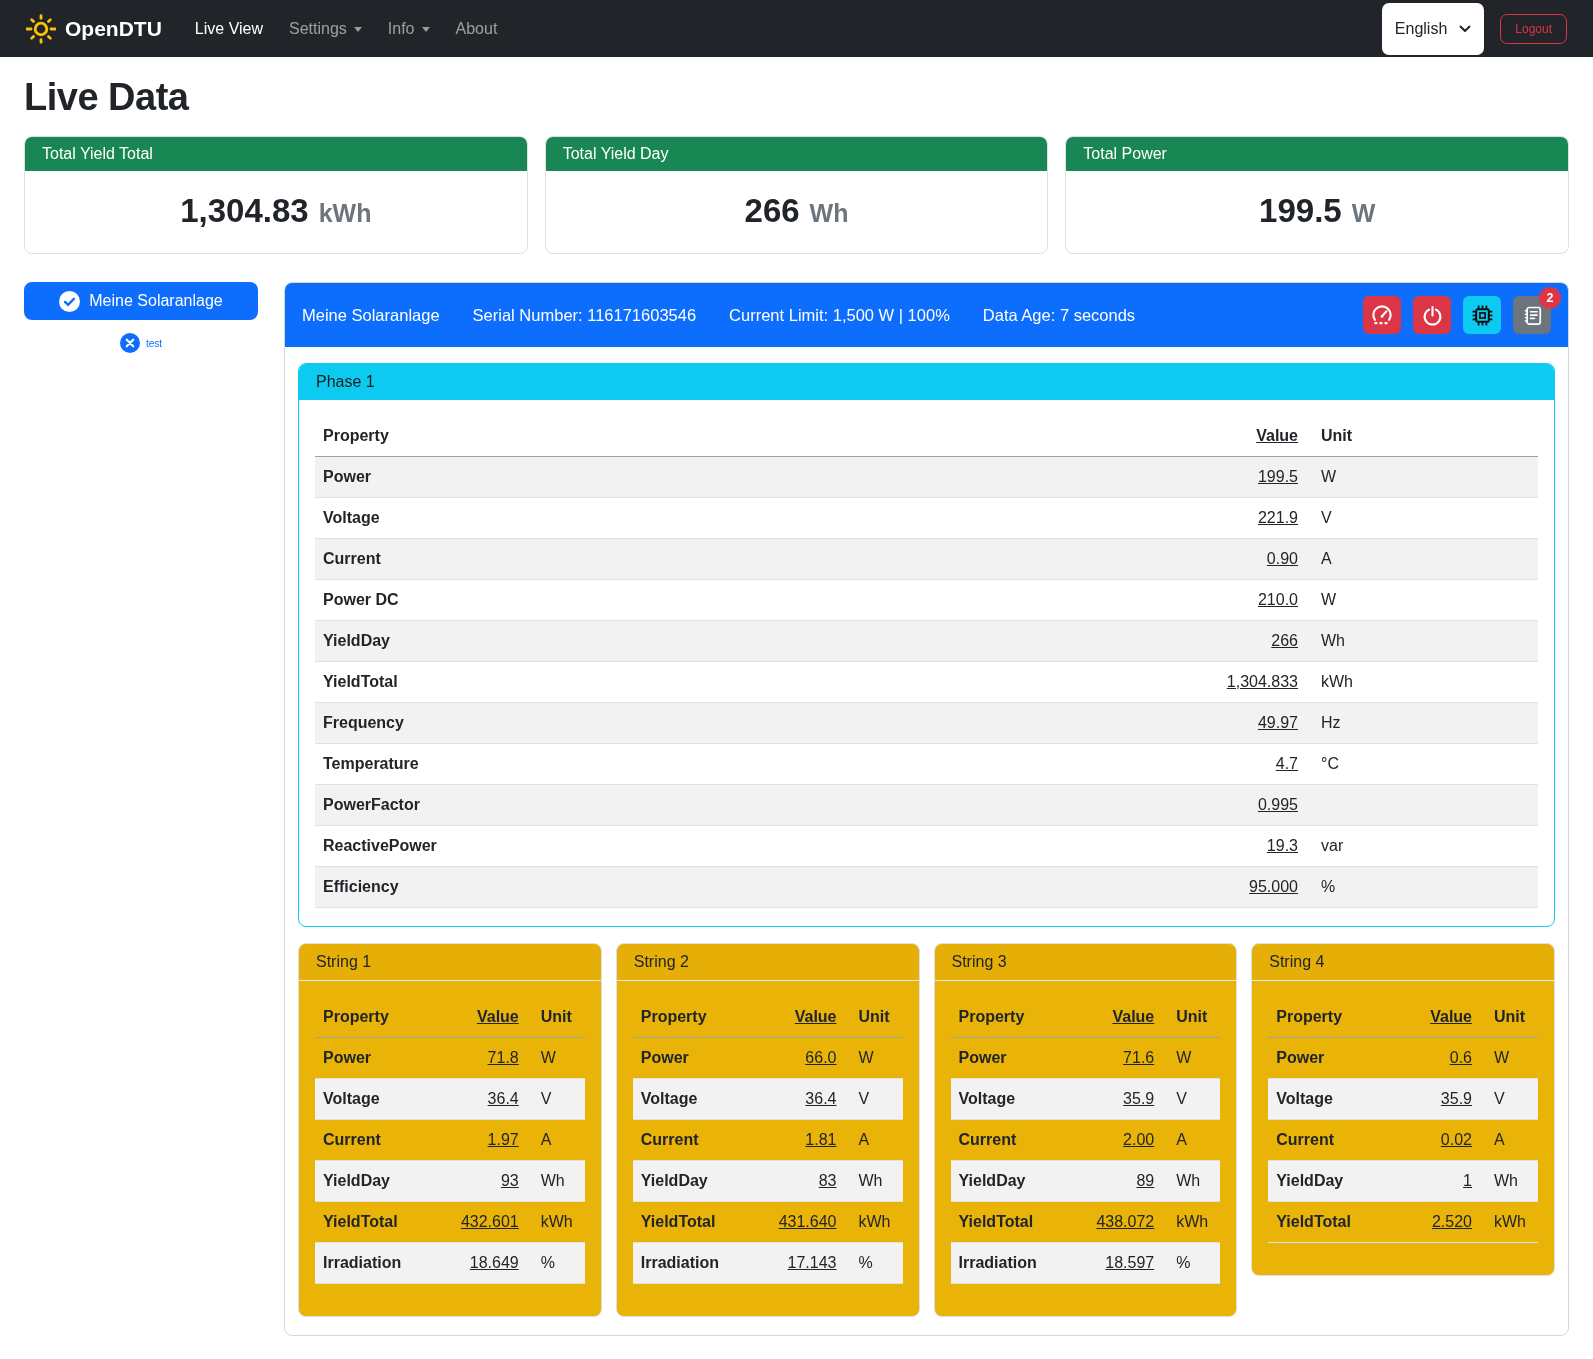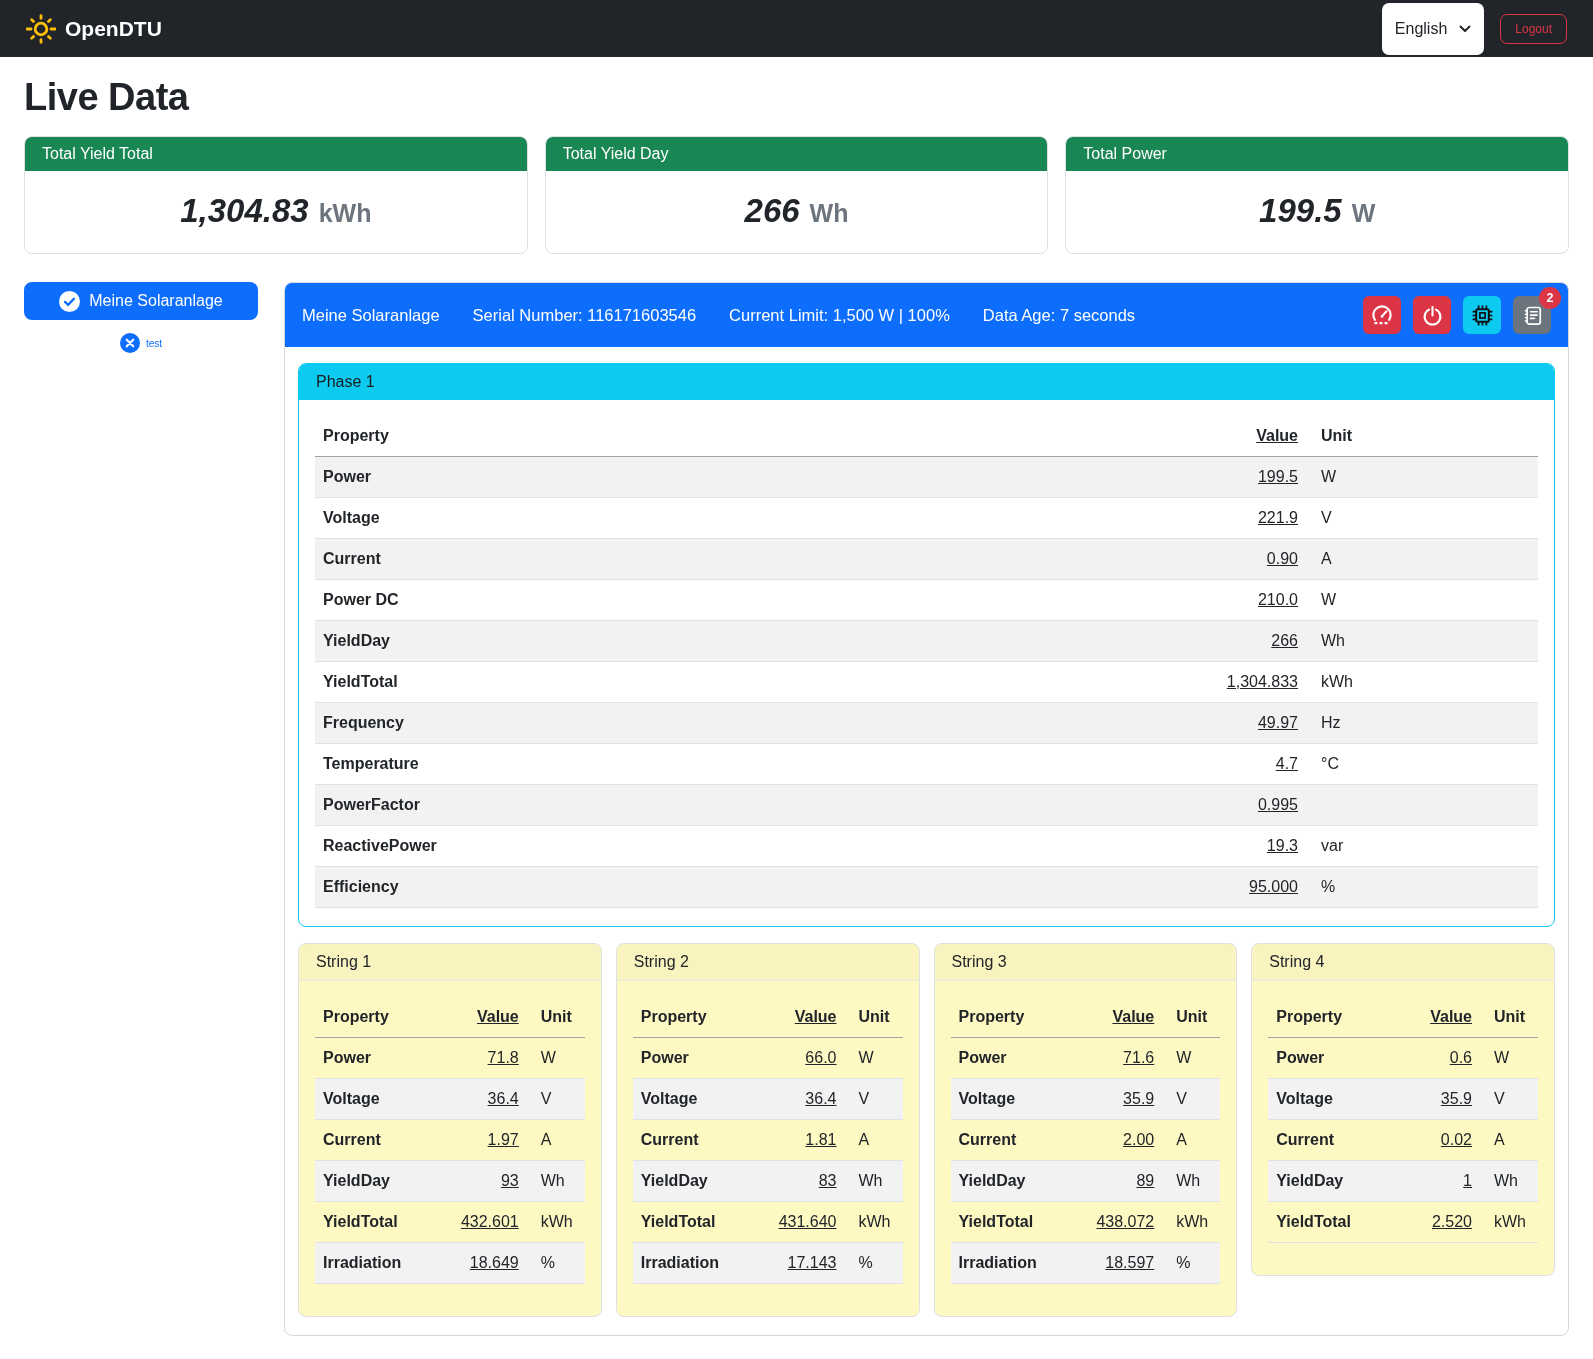--- a/index.html
+++ b/index.html
@@ -71,21 +71,21 @@
     border: 1px solid #dde0e3;
     border-radius: 8px;
     overflow: hidden;
     background: #fff;
   }
   .summary-card-head {
     background: #198754; color: #fff;
     padding: 8px 17px; font-size: 16px;
   }
   .summary-card-body { text-align: center; padding: 21px 16px 23px; }
-  .summary-value { font-size: 33px; font-weight: 700; color: #212529; font-style: italic; }
+  .summary-value { font-size: 33px; font-weight: 700; color: #212529; }
   .summary-unit { font-size: 25px; font-weight: 700; color: #6c757d; margin-left: 10px; }
 
   
   .content-row { display: flex; margin-top: 28px; align-items: flex-start; }
   .sidebar { width: 234px; flex-shrink: 0; margin-right: 26px; }
   .inverter-select-btn {
     width: 100%;
     background: #0d6efd; color: #fff;
     border: none; border-radius: 8px;
     font-family: inherit; font-size: 16px;
@@ -160,21 +160,21 @@
   .string-table .col-val { width: 96px; }
   .phase-table tbody tr:nth-child(odd),
   .string-table tbody tr:nth-child(even) { background: #f2f2f2; }
 
   
   .strings-row { display: flex; gap: 14px; margin-top: 16px; align-items: flex-start; }
   .string-card {
     flex: 1;
     border: 1px solid #dde0e3;
     border-radius: 8px;
-    background: #fef9c3;
+    background: #eab308;
   }
   .string-card-header {
     padding: 9px 17px;
     background: rgba(0,0,0,.02);
     border-bottom: 1px solid #e6e9ec;
     border-radius: 8px 8px 0 0;
     font-size: 16px;
   }
   .string-card-body { padding: 16px 16px 16px; }
   .string-card-body table.data-table { margin-bottom: 16px; }
@@ -194,20 +194,36 @@
           <line x1="13.3" y1="8" x2="15.6" y2="8"></line>
           <line x1="3" y1="3" x2="4" y2="4"></line>
           <line x1="12" y1="12" x2="13" y2="13"></line>
           <line x1="3" y1="13" x2="4" y2="12"></line>
           <line x1="12" y1="4" x2="13" y2="3"></line>
         </g>
       </svg>
     </span>
     <span>OpenDTU</span>
   </div>
+  <ul class="nav-items">
+    <li class="nav-item active">
+      <span>Live View</span>
+    </li>
+    <li class="nav-item">
+      <span>Settings</span>
+      <i class="caret"></i>
+    </li>
+    <li class="nav-item">
+      <span>Info</span>
+      <i class="caret"></i>
+    </li>
+    <li class="nav-item">
+      <span>About</span>
+    </li>
+  </ul>
   <div class="nav-right">
     <div class="lang-select">
       <span>English</span>
       <span style="display:flex;">
         <svg width="12" height="8" viewBox="0 0 12 8" fill="none" stroke="#212529" stroke-width="2" stroke-linecap="round" stroke-linejoin="round">
             <path d="M1.5 1.5 6 6l4.5-4.5"></path>
           </svg>
       </span>
     </div>
     <button class="logout-btn">Logout</button>

